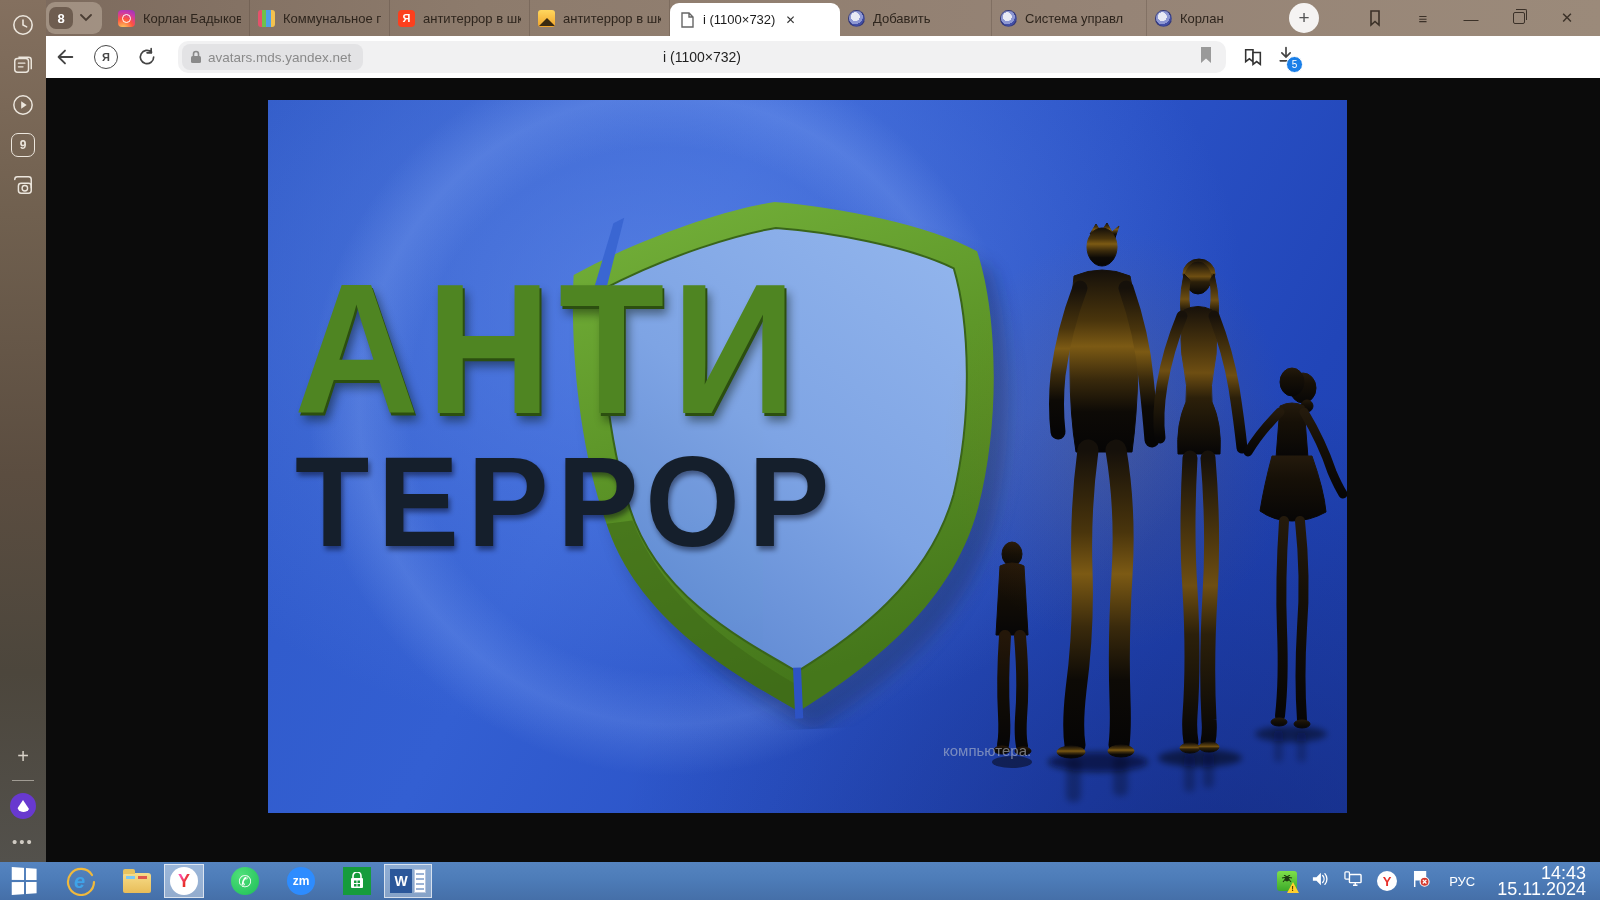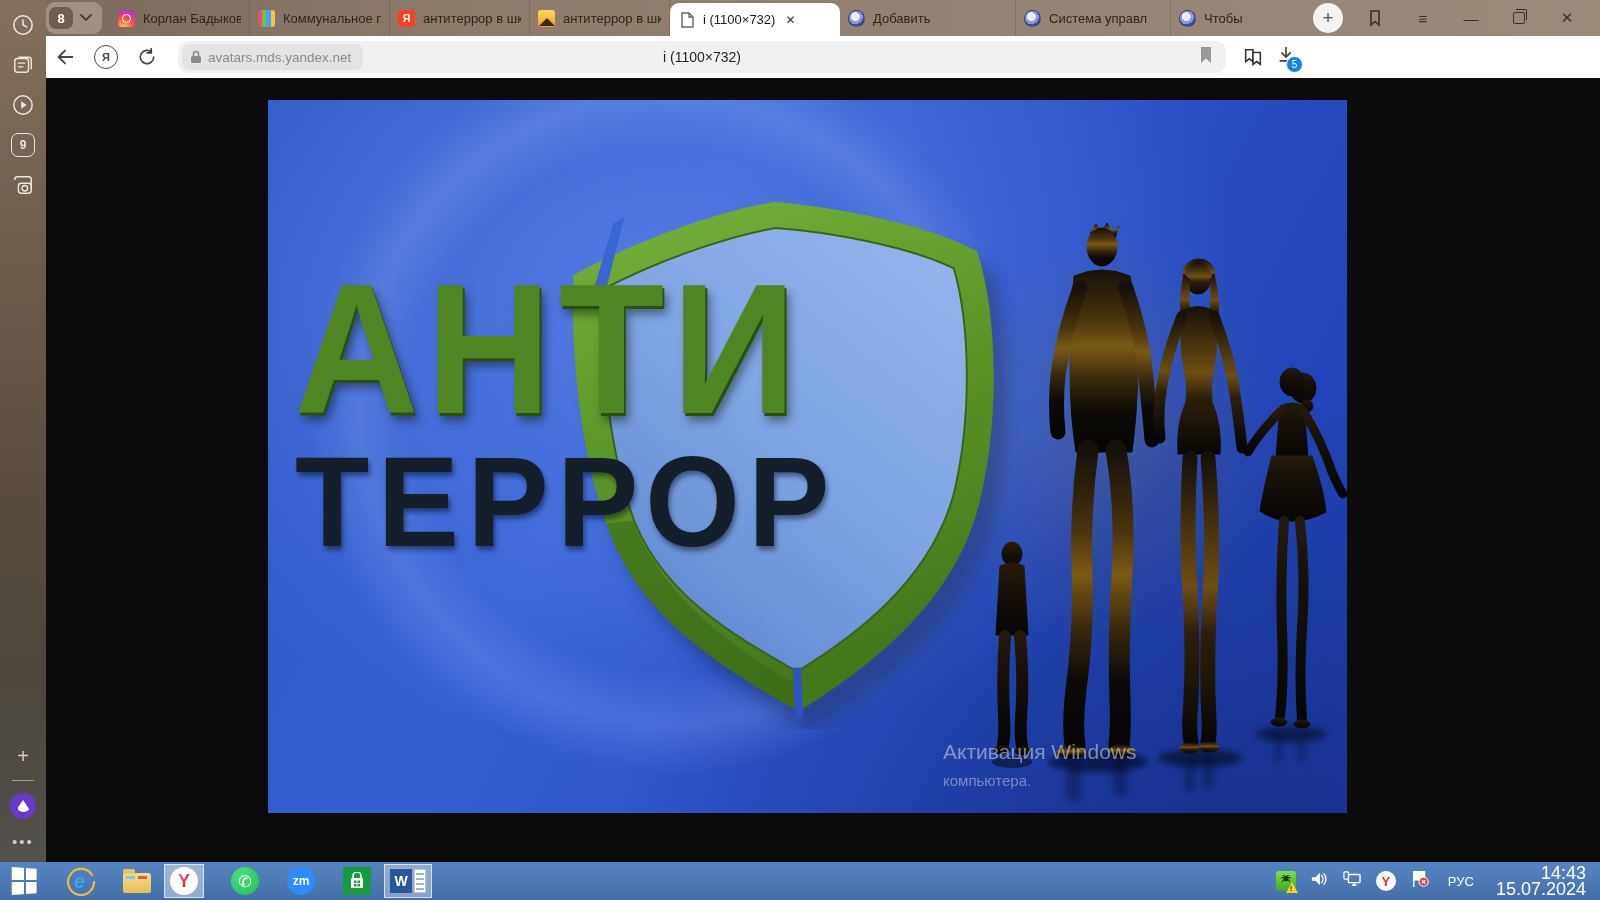--- a/index.html
+++ b/index.html
@@ -176,31 +176,31 @@
       </div>
       <div class="tab active" style="width:170px">
         <span class="fav fav-doc">
           <svg width="14" height="16" viewBox="0 0 14 16">
               <path d="M2,1 h7 l4,4 v10 h-11 z M9,1 v4 h4" fill="none" stroke="#666" stroke-width="1.4"></path>
             </svg>
         </span>
         <span class="tab-title">i (1100×732)</span>
         <span class="tab-close">✕</span>
       </div>
-      <div class="tab" style="width:176px">
+      <div class="tab" style="width:152px">
         <span class="fav fav-globe"></span>
         <span class="tab-title">Добавить</span>
       </div>
       <div class="tab" style="width:155px">
         <span class="fav fav-globe"></span>
         <span class="tab-title">Система управл</span>
       </div>
       <div class="tab" style="width:130px;border-right:none">
         <span class="fav fav-globe"></span>
-        <span class="tab-title">Чтобы</span>
+        <span class="tab-title">Корлан</span>
       </div>
     </div>
     <div class="newtab">+</div>
     <div class="winctl">
       <span class="wbtn">
         <svg width="18" height="18" viewBox="0 0 18 18">
             <path d="M5,2 h8 v14 l-4,-3.5 -4,3.5 z" fill="none" stroke="#3b3128" stroke-width="1.6"></path>
           </svg>
       </span>
       <span class="wbtn">≡</span>
@@ -384,21 +384,20 @@
           <path d="M396,202 Q414,232 424,262 Q430,276 435,284" fill="none" stroke-width="9" stroke-linecap="round"></path>
           <path d="M376,311 Q372,370 374,420 Q376,470 372,506" fill="none" stroke-width="10" stroke-linecap="round"></path>
           <path d="M392,311 Q398,368 394,418 Q391,468 394,510" fill="none" stroke-width="10" stroke-linecap="round"></path>
           <ellipse cx="371" cy="512" rx="8" ry="4"></ellipse>
             <ellipse cx="394" cy="514" rx="8" ry="4"></ellipse>
         </g>
       </svg>
     </div>
 
     <div class="watermark" style="left:897px;top:662px;">
-      <p class="wm1">Активация Windows</p>
       <p class="wm2">компьютера.</p>
     </div>
   </div>
 
   <div class="sidebar">
     <span class="sb-ico">
       <svg width="22" height="22" viewBox="0 0 24 24">
           <circle cx="12" cy="12" r="10" fill="none" stroke="#ece6dd" stroke-width="1.7"></circle>
           <path d="M12,6.5 V12 L16,14" fill="none" stroke="#ece6dd" stroke-width="1.7" stroke-linecap="round"></path>
         </svg>
@@ -508,18 +507,18 @@
       <span>
         <svg width="20" height="18" viewBox="0 0 22 20">
             <path d="M4,1 V19 M4,2 h12 v9 h-12" fill="#fff" stroke="#fff" stroke-width="1.6"></path>
             <circle cx="15" cy="13" r="5" fill="#d63a2e" stroke="#fff" stroke-width="1.2"></circle>
             <path d="M13,11 l4,4 M17,11 l-4,4" stroke="#fff" stroke-width="1.4"></path>
           </svg>
       </span>
       <span class="lang">РУС</span>
       <span class="clockbox">
         <div>14:43</div>
-        <div>15.07.2024</div>
+        <div>15.11.2024</div>
       </span>
     </span>
   </div>
 
 </div>
 
 </body></html>

